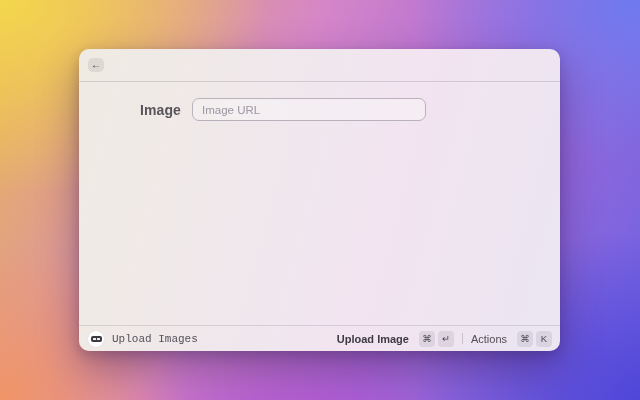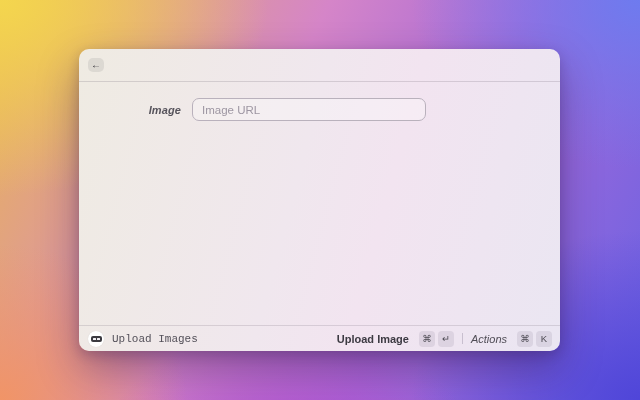--- a/index.html
+++ b/index.html
@@ -55,25 +55,24 @@
   .form-row {
     display: flex;
     align-items: center;
     margin-top: 16px;
   }
   .form-label {
     width: 113px;
     flex: 0 0 113px;
     text-align: right;
     padding-right: 11px;
-    font-size: 11px;
+    font-size: 14px;
     font-weight: 700;
     color: #57545c;
     letter-spacing: 0.1px;
-    font-style: italic;
   }
   .url-input {
     width: 234px;
     height: 23px;
     border: 1px solid #b9b1bc;
     border-radius: 7px;
     background: rgba(255,255,255,0.30);
     padding: 8px 9px;
     font-family: "Liberation Sans", sans-serif;
     font-size: 11.5px;
@@ -127,21 +126,21 @@
     display: flex;
     align-items: center;
     text-align: center;
   }
   .action-label {
     font-size: 11px;
     font-weight: 700;
     color: #3c3a42;
     margin-right: 7px;
   }
-  .action-label.secondary { font-weight: 400; color: #504d56; font-style: italic; }
+  .action-label.secondary { font-weight: 400; color: #504d56; }
   .key-badge {
     width: 16px; height: 16px;
     border-radius: 4px;
     background: rgba(70,60,85,0.10);
     display: flex;
     align-items: center;
     justify-content: center;
     font-size: 9.5px;
     line-height: 1;
     color: #4e4b54;

